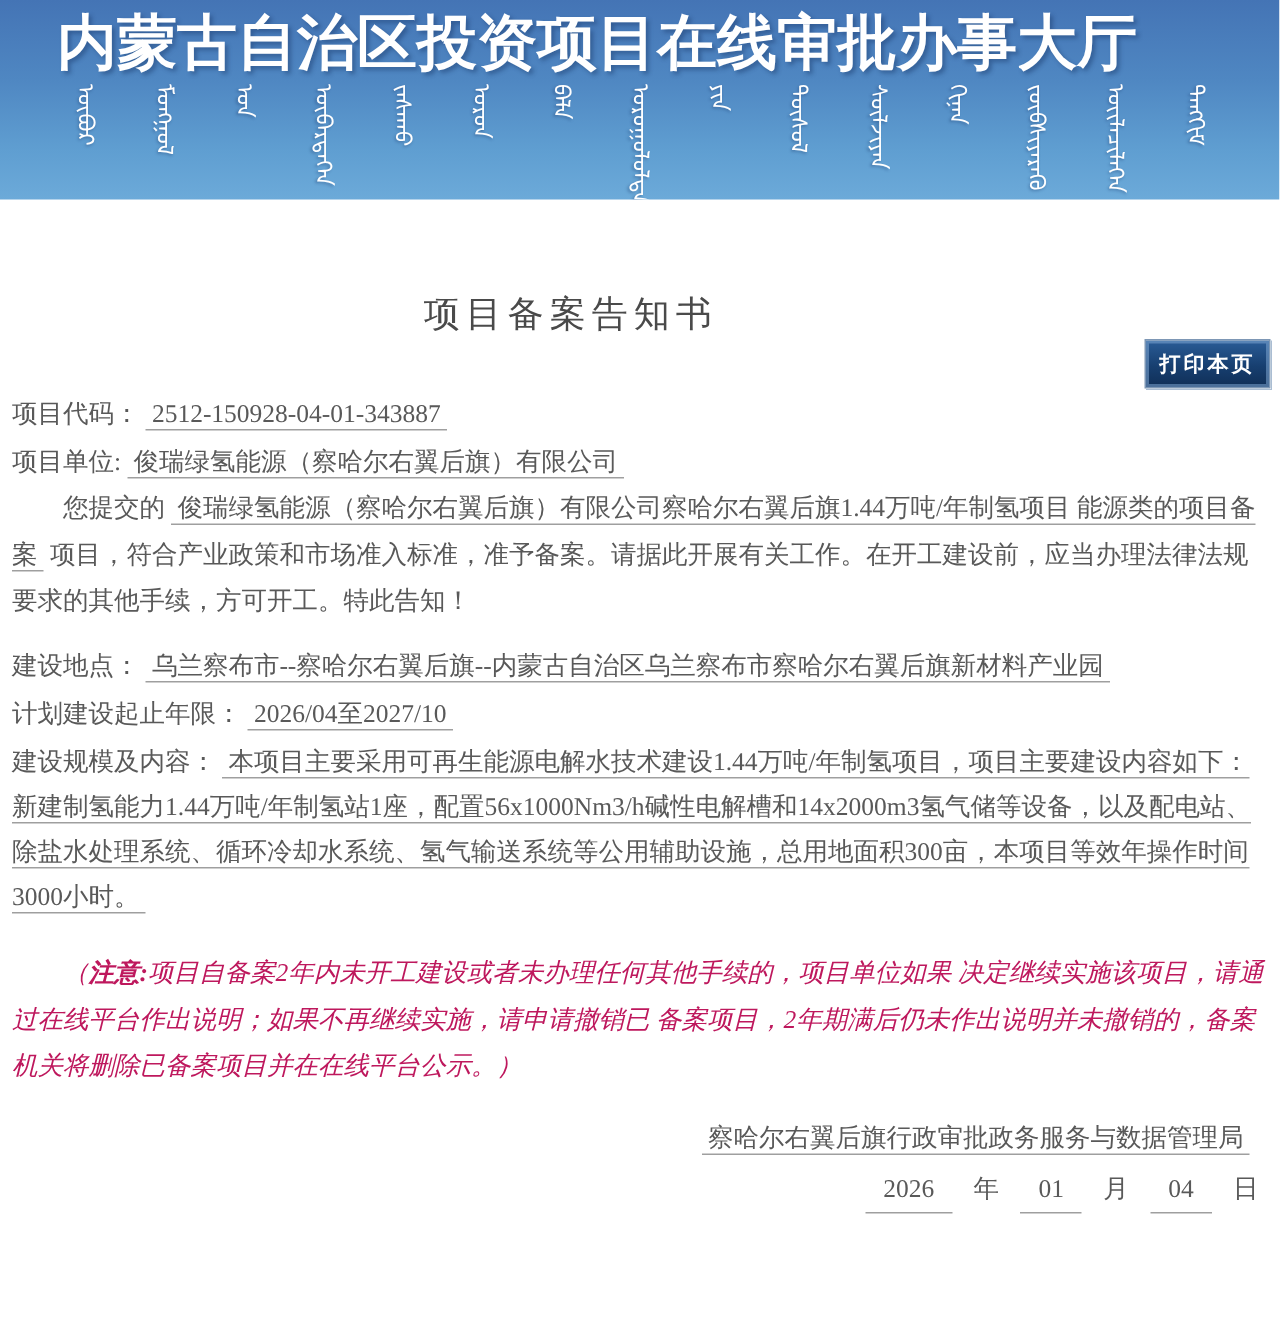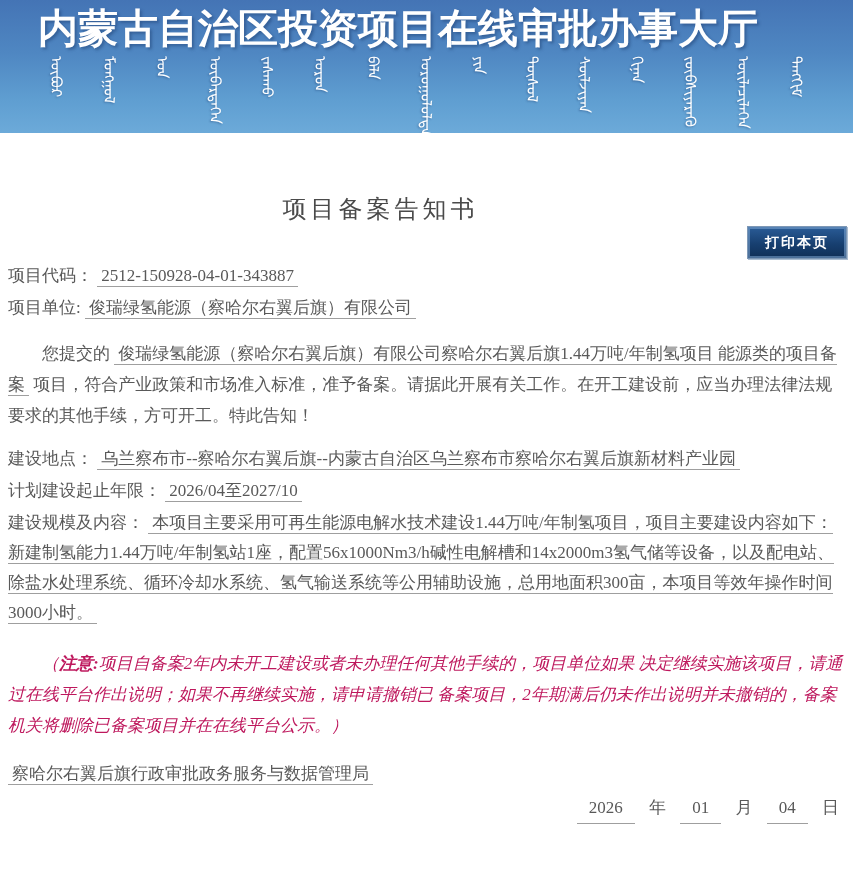--- a/index.html
+++ b/index.html
@@ -33,55 +33,55 @@
   .banner-subtitle {
     color: #eef5fb; font-size: 19px; line-height: 24px; text-align: center;
     font-family: "Liberation Sans", "DejaVu Sans", sans-serif;
   }
 
   
   .page { position: relative; padding: 0 8px; }
 
   .print-btn {
     position: absolute; top: 33px; right: 6px;
-    width: 100px; height: 33px;
+    width: 84px; height: 33px;
     background: linear-gradient(180deg, #2a5c97 0%, #173f70 55%, #102f57 100%);
     color: #ffffff; font-weight: bold; font-size: 14px; letter-spacing: 2px;
     font-family: "Liberation Sans", "DejaVu Sans", sans-serif;
     border: 1px solid #7d97b5;
     box-shadow: inset 0 0 0 2px rgba(125, 165, 210, 0.55), 1px 1px 0 #aabdd2;
     cursor: pointer;
   }
 
   .doc-title {
     font-size: 24px; font-weight: normal; color: #4a4a4a;
     text-align: center; letter-spacing: 4px;
     margin: 60px 92px 0 0;
   }
 
   .doc-body { margin-top: 36px; font-size: 17px; color: #595959; }
 
   .row  { line-height: 30px; }
-  .para { line-height: 31px; text-indent: 2em; margin-top: 15px; }
+  .para { line-height: 31px; text-indent: 2em; margin-top: 0; }
 
   .u {
     border-bottom: 1px solid #9f9f9f;
     padding: 0 4px 1px 4px;
   }
 
   .sec { margin-top: 13px; }
   .tight { margin-top: 2px; }
 
   .note {
     margin-top: 20px; line-height: 31px; text-indent: 2em;
     font-style: italic; color: #be185d;
   }
   .note b { font-weight: bold; }
 
-  .sig-row  { margin-top: 18px; text-align: left; line-height: 30px; padding-right: 12px; }
+  .sig-row  { margin-top: 18px; text-align: right; line-height: 30px; padding-right: 12px; }
   .date-row { margin-top: 4px;  text-align: right; line-height: 30px; padding-right: 6px; }
   .blank {
     display: inline-block;
     border-bottom: 1px solid #9f9f9f;
     padding: 0 12px 0 12px; margin: 0 10px;
     text-align: center;
   }
 </style>
 </head>
 <body>

